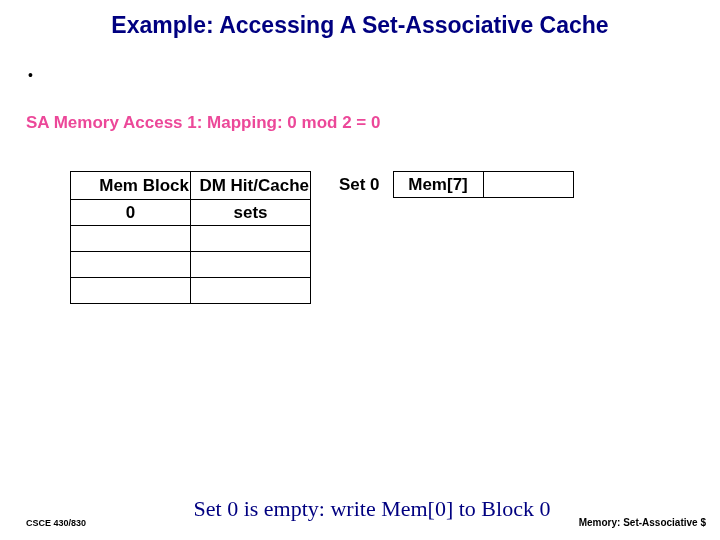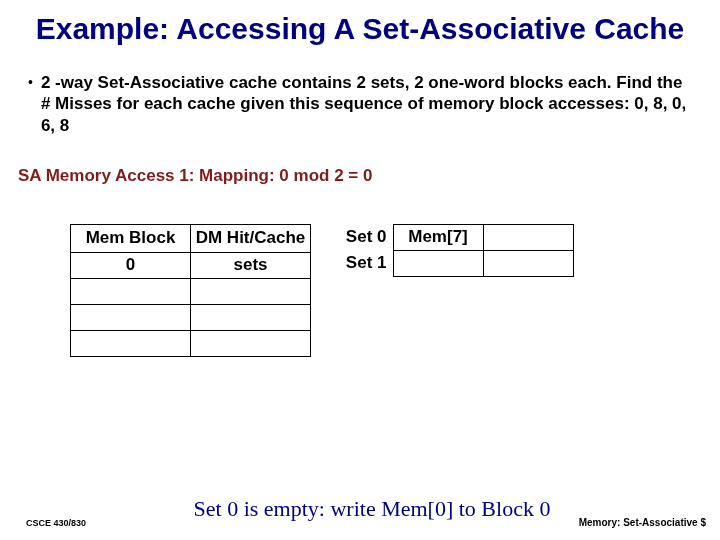--- a/index.html
+++ b/index.html
@@ -7,21 +7,21 @@
     margin: 0;
     width: 720px;
     height: 540px;
     background: #fff;
     font-family: Arial, Helvetica, sans-serif;
     position: relative;
     overflow: hidden;
   }
   .title {
     color: #000080;
-    font-size: 30px;
+    font-size: 23px;
     font-weight: bold;
     text-align: center;
     padding: 12px 30px 8px 30px;
   }
   .bullet-row {
     display: flex;
     padding: 18px 30px 0 28px;
   }
   .bullet-dot {
     color: #000;
@@ -29,46 +29,46 @@
     margin-right: 8px;
     margin-top: 2px;
   }
   .bullet-text {
     color: #000;
     font-size: 17px;
     font-weight: bold;
     line-height: 1.25;
   }
   .subline {
-    color: #7f1d1d;
+    color: #ec4899;
     font-size: 17px;
     font-weight: bold;
-    padding: 30px 30px 0 18px;
+    padding: 30px 30px 0 26px;
   }
   .tables-row {
     display: flex;
     gap: 20px;
     padding: 38px 30px 0 70px;
     align-items: flex-start;
   }
   .tbl {
     border-collapse: collapse;
   }
   .tbl td {
     border: 1.5px solid #000;
     font-size: 17px;
     font-weight: bold;
     text-align: center;
     vertical-align: middle;
     height: 26px;
   }
   .left-tbl td { width: 120px; }
-  .left-tbl .hdr { height: 28px; }
+  .left-tbl .hdr { height: 28px; text-align: right; }
   .right-tbl td { width: 90px; }
-  .right-tbl .lab { width: 62px; border: none; text-align: right; padding-right: 6px; margin-top: 13px; }
+  .right-tbl .lab { width: 62px; border: none; padding-right: 6px; margin-top: 13px; }
   .caption {
     position: absolute;
     bottom: 18px;
     left: 12px;
     width: 100%;
     text-align: center;
     font-family: "Times New Roman", Times, serif;
     color: #000080;
     font-size: 22px;
   }
@@ -89,21 +89,20 @@
     color: #000;
   }
 </style>
 </head>
 <body>
 
 <div class="title">Example: Accessing A Set-Associative Cache</div>
 
 <div class="bullet-row">
   <div class="bullet-dot">•</div>
-  <div class="bullet-text">2 -way Set-Associative cache contains 2 sets, 2 one-word blocks each. Find the # Misses for each cache given this sequence of memory block accesses: 0, 8, 0, 6, 8</div>
 </div>
 
 <div class="subline">SA Memory Access 1:  Mapping: 0 mod 2 = 0</div>
 
 <div class="tables-row">
 
   <table class="tbl left-tbl">
     <tbody>
         <tr>
       <td class="hdr">Mem Block</td>
@@ -128,25 +127,20 @@
   </tbody>
     </table>
 
   <table class="tbl right-tbl">
     <tbody>
         <tr>
       <td class="lab">Set 0</td>
       <td>Mem[7]</td>
       <td></td>
     </tr>
-    <tr>
-      <td class="lab">Set 1</td>
-      <td></td>
-      <td></td>
-    </tr>
   </tbody>
     </table>
 
 </div>
 
 <div class="caption">Set 0 is empty: write Mem[0] to Block 0</div>
 
 <div class="footer-left">CSCE 430/830</div>
 <div class="footer-right">Memory: Set-Associative $</div>
 

